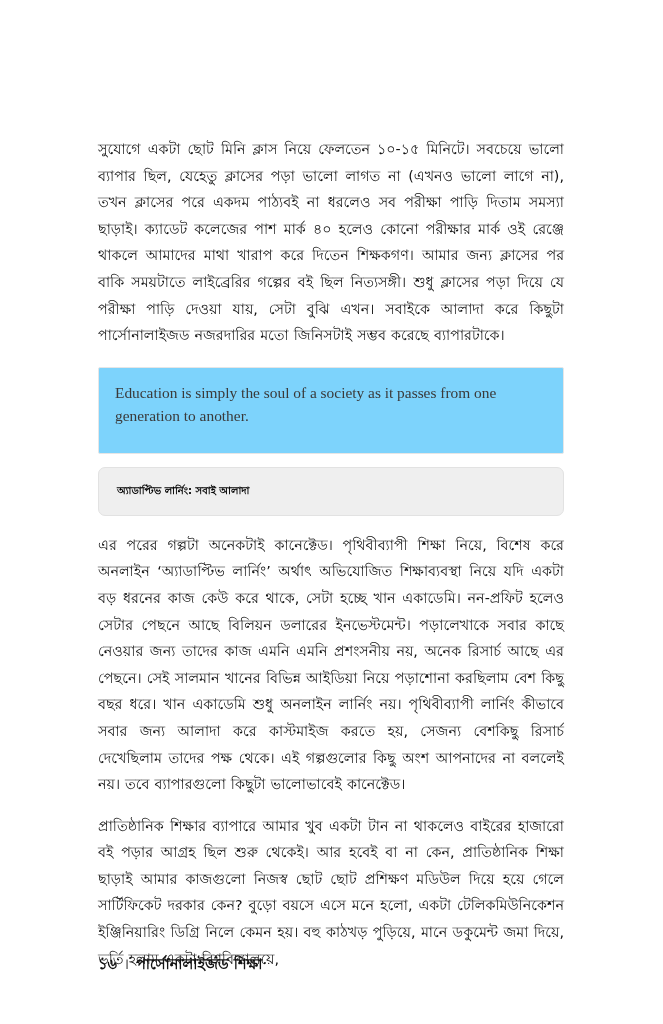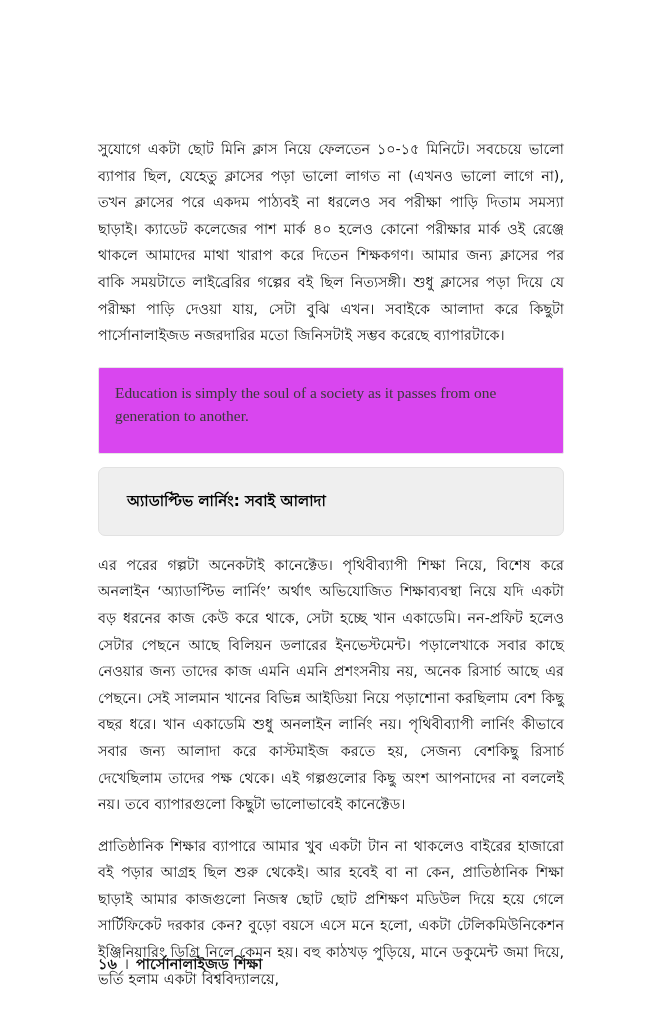--- a/index.html
+++ b/index.html
@@ -46,21 +46,21 @@
     color: #111111;
     letter-spacing: 0px;
     word-spacing: 0.5px;
   }
   .para:last-of-type {
     margin-bottom: 12px;
   }
 
   
   .quote-box {
-    background: #d946ef;
+    background: #7dd3fc;
     border: 1px solid #e6e6e6;
     border-radius: 2px;
     padding: 13px 16px 13px 16px;
     margin: 18px 0 13px 0;
     box-sizing: border-box;
     width: 466px;
   }
   .quote-text {
     font-family: "Liberation Serif", "DejaVu Serif", serif;
     font-size: 15.4px;
@@ -82,25 +82,25 @@
     background: #efefef;
     border: 1px solid #e2e2e2;
     border-radius: 7px;
     padding: 8px 14px 9px 14px;
     margin: 13px 0 16px 0;
     box-sizing: border-box;
     width: 466px;
   }
   .section-heading-text {
     font-family: "DejaVu Sans", "Liberation Sans", sans-serif;
-    font-size: 15px;
+    font-size: 10px;
     line-height: 22px;
     font-weight: bold;
     color: #000000;
-    margin: 14px;
+    margin: 4px;
   }
 
   
   .footer {
     position: absolute;
     left: 98px;
     top: 938px;
     width: 466px;
     font-family: "DejaVu Sans", "Liberation Sans", sans-serif;
     font-size: 14.5px;

